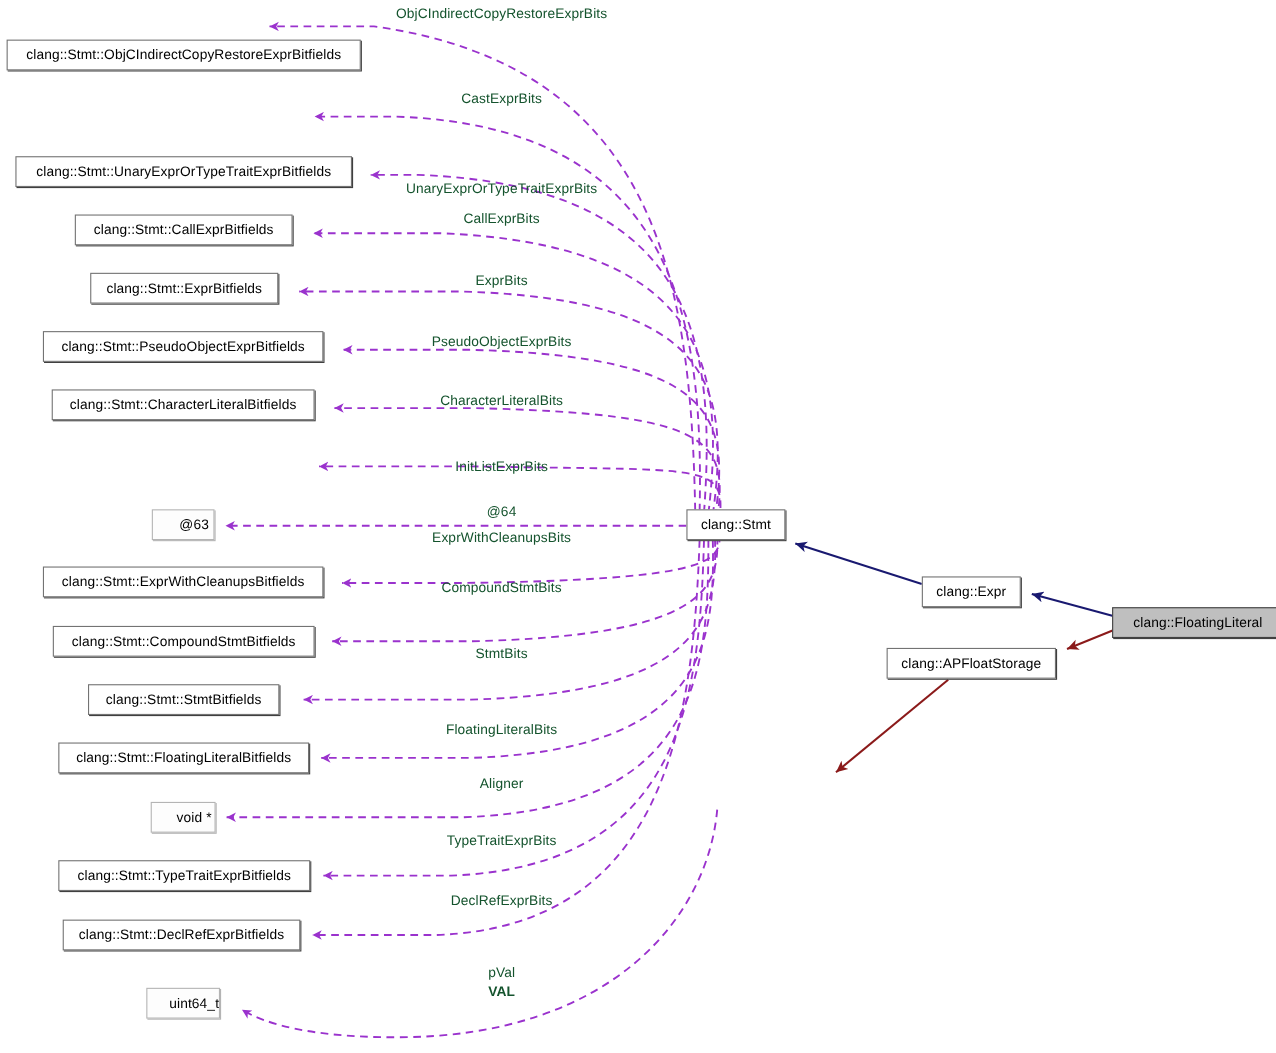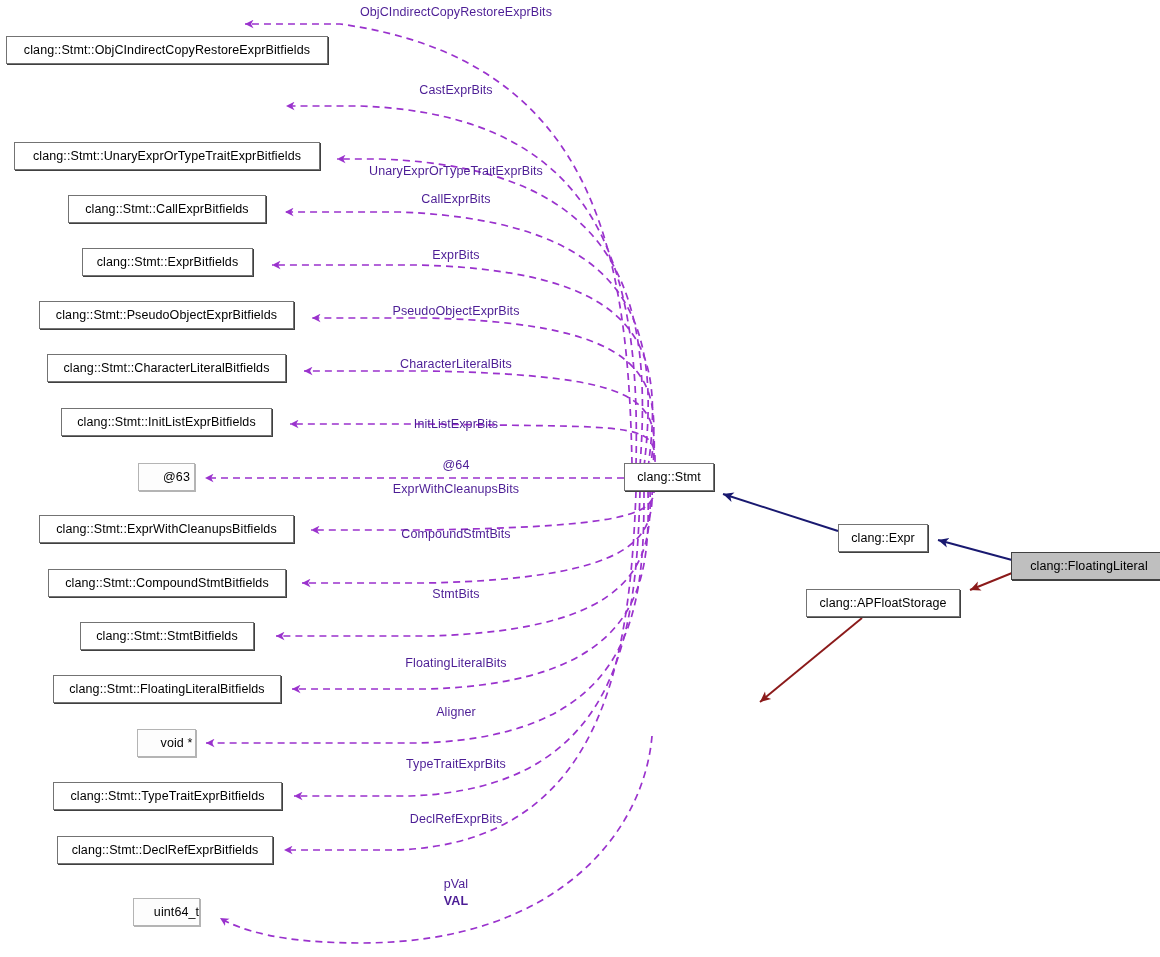--- a/index.html
+++ b/index.html
@@ -37,21 +37,21 @@
     background:#bfbfbf;
     border:1px solid #404040;
     box-shadow:1px 1px 0 0 #404040;
   }
   .node span{pointer-events:none;}
 
   
   .edge-label{
     position:absolute;
     font-size:12.5px;
-    color:#4c1d95;
+    color:#14532d;
     white-space:nowrap;
     text-align:center;
     transform:translateX(-50%);
     line-height:14px;
     letter-spacing:0.1px;
   }
 </style>
 </head>
 <body>
 
@@ -136,23 +136,20 @@
   </div>
 
   <div class="node" style="left:39px;top:301px;width:255px;">
     <span>clang::Stmt::PseudoObjectExprBitfields</span>
   </div>
 
   <div class="node" style="left:47px;top:354px;width:239px;">
     <span>clang::Stmt::CharacterLiteralBitfields</span>
   </div>
 
-  <div class="node" style="left:61px;top:408px;width:211px;">
-    <span>clang::Stmt::InitListExprBitfields</span>
-  </div>
 
   <div class="node plain" style="left:138px;top:463px;width:57px;">
     <span>@63</span>
   </div>
 
   <div class="node" style="left:39px;top:515px;width:255px;">
     <span>clang::Stmt::ExprWithCleanupsBitfields</span>
   </div>
 
   <div class="node" style="left:48px;top:569px;width:238px;">

